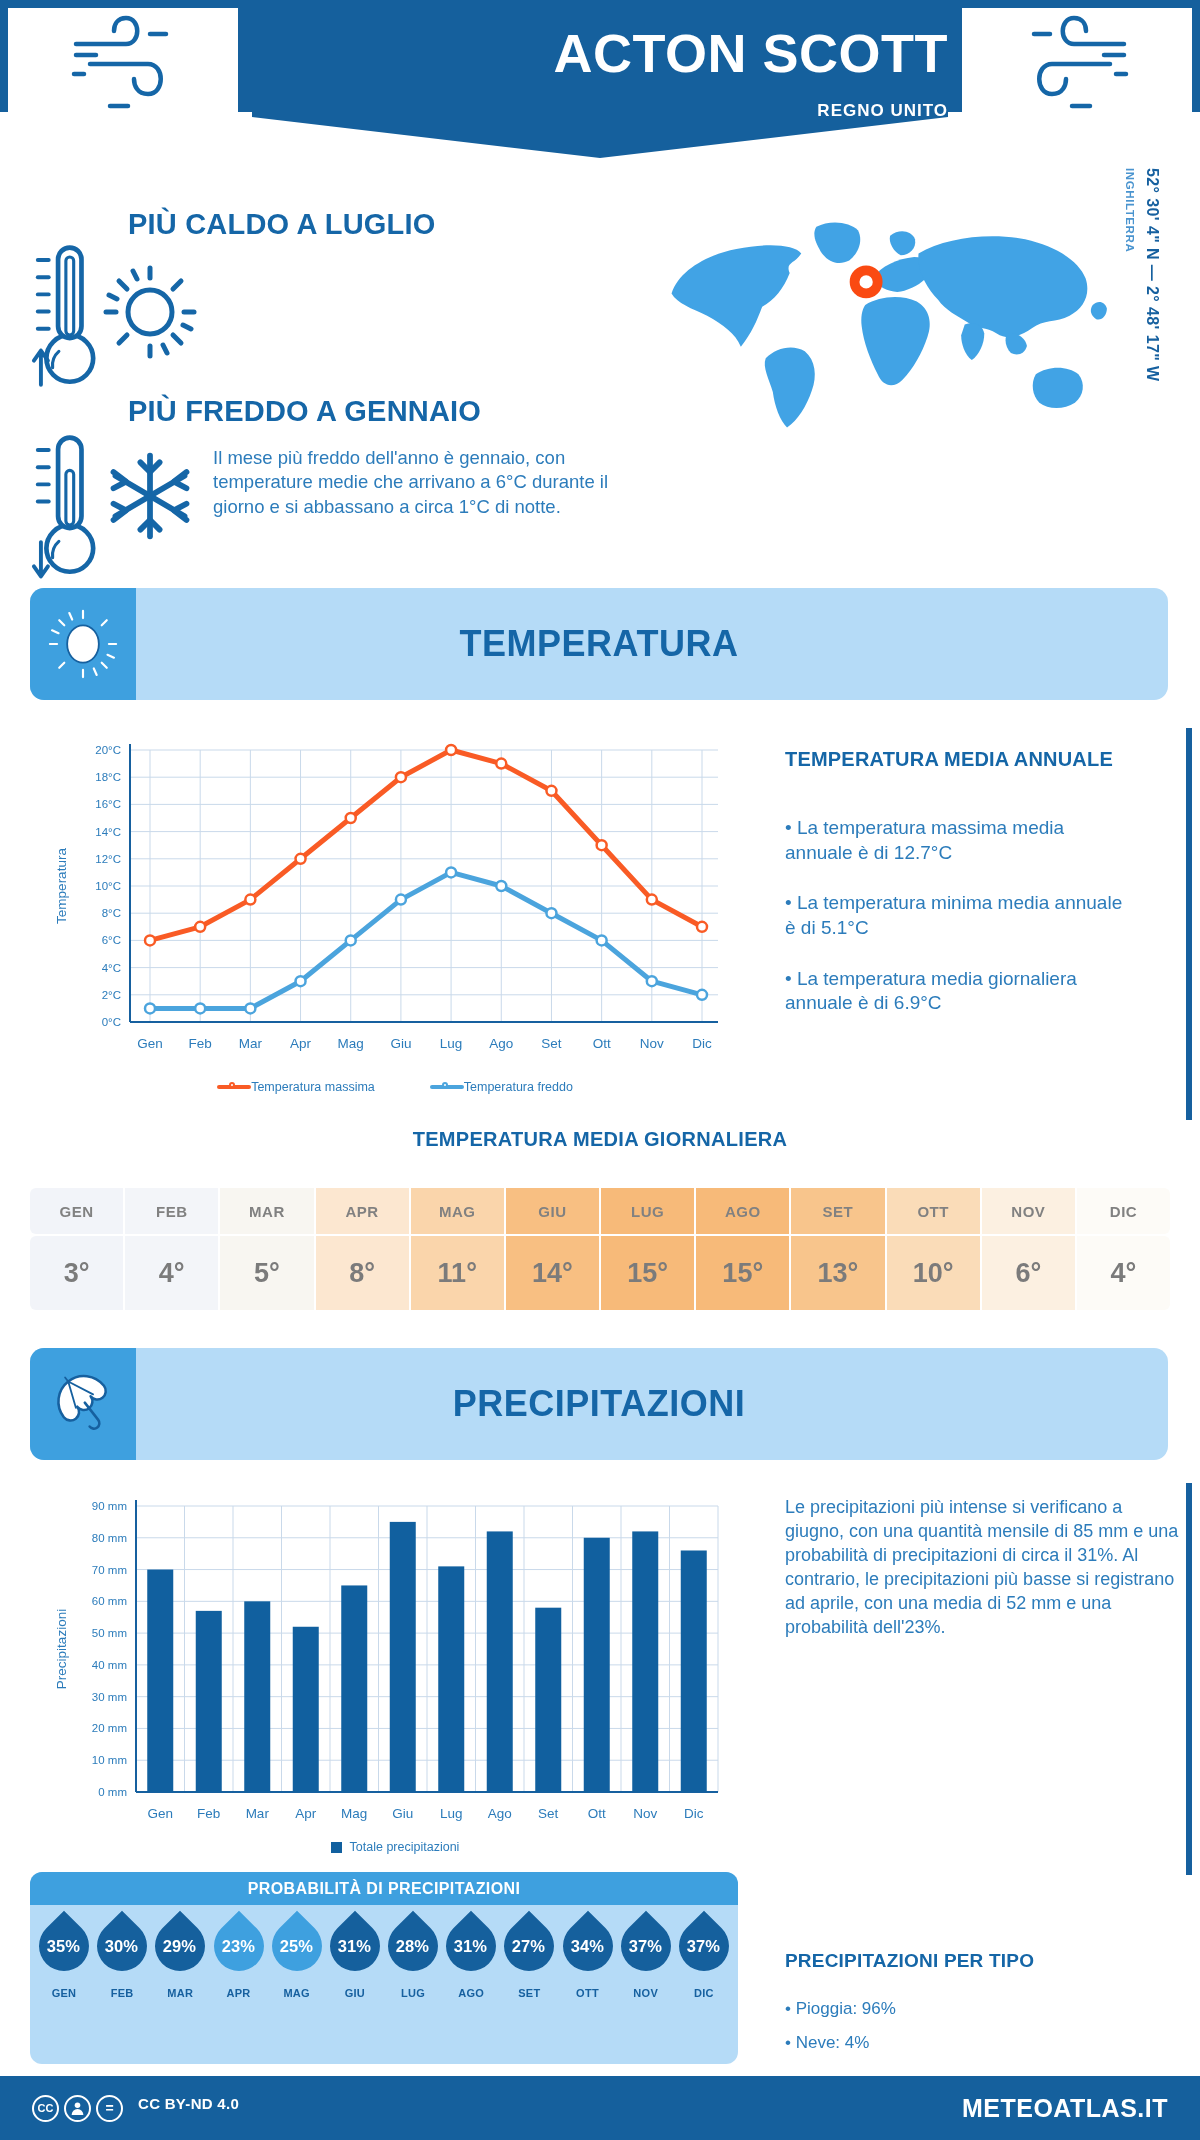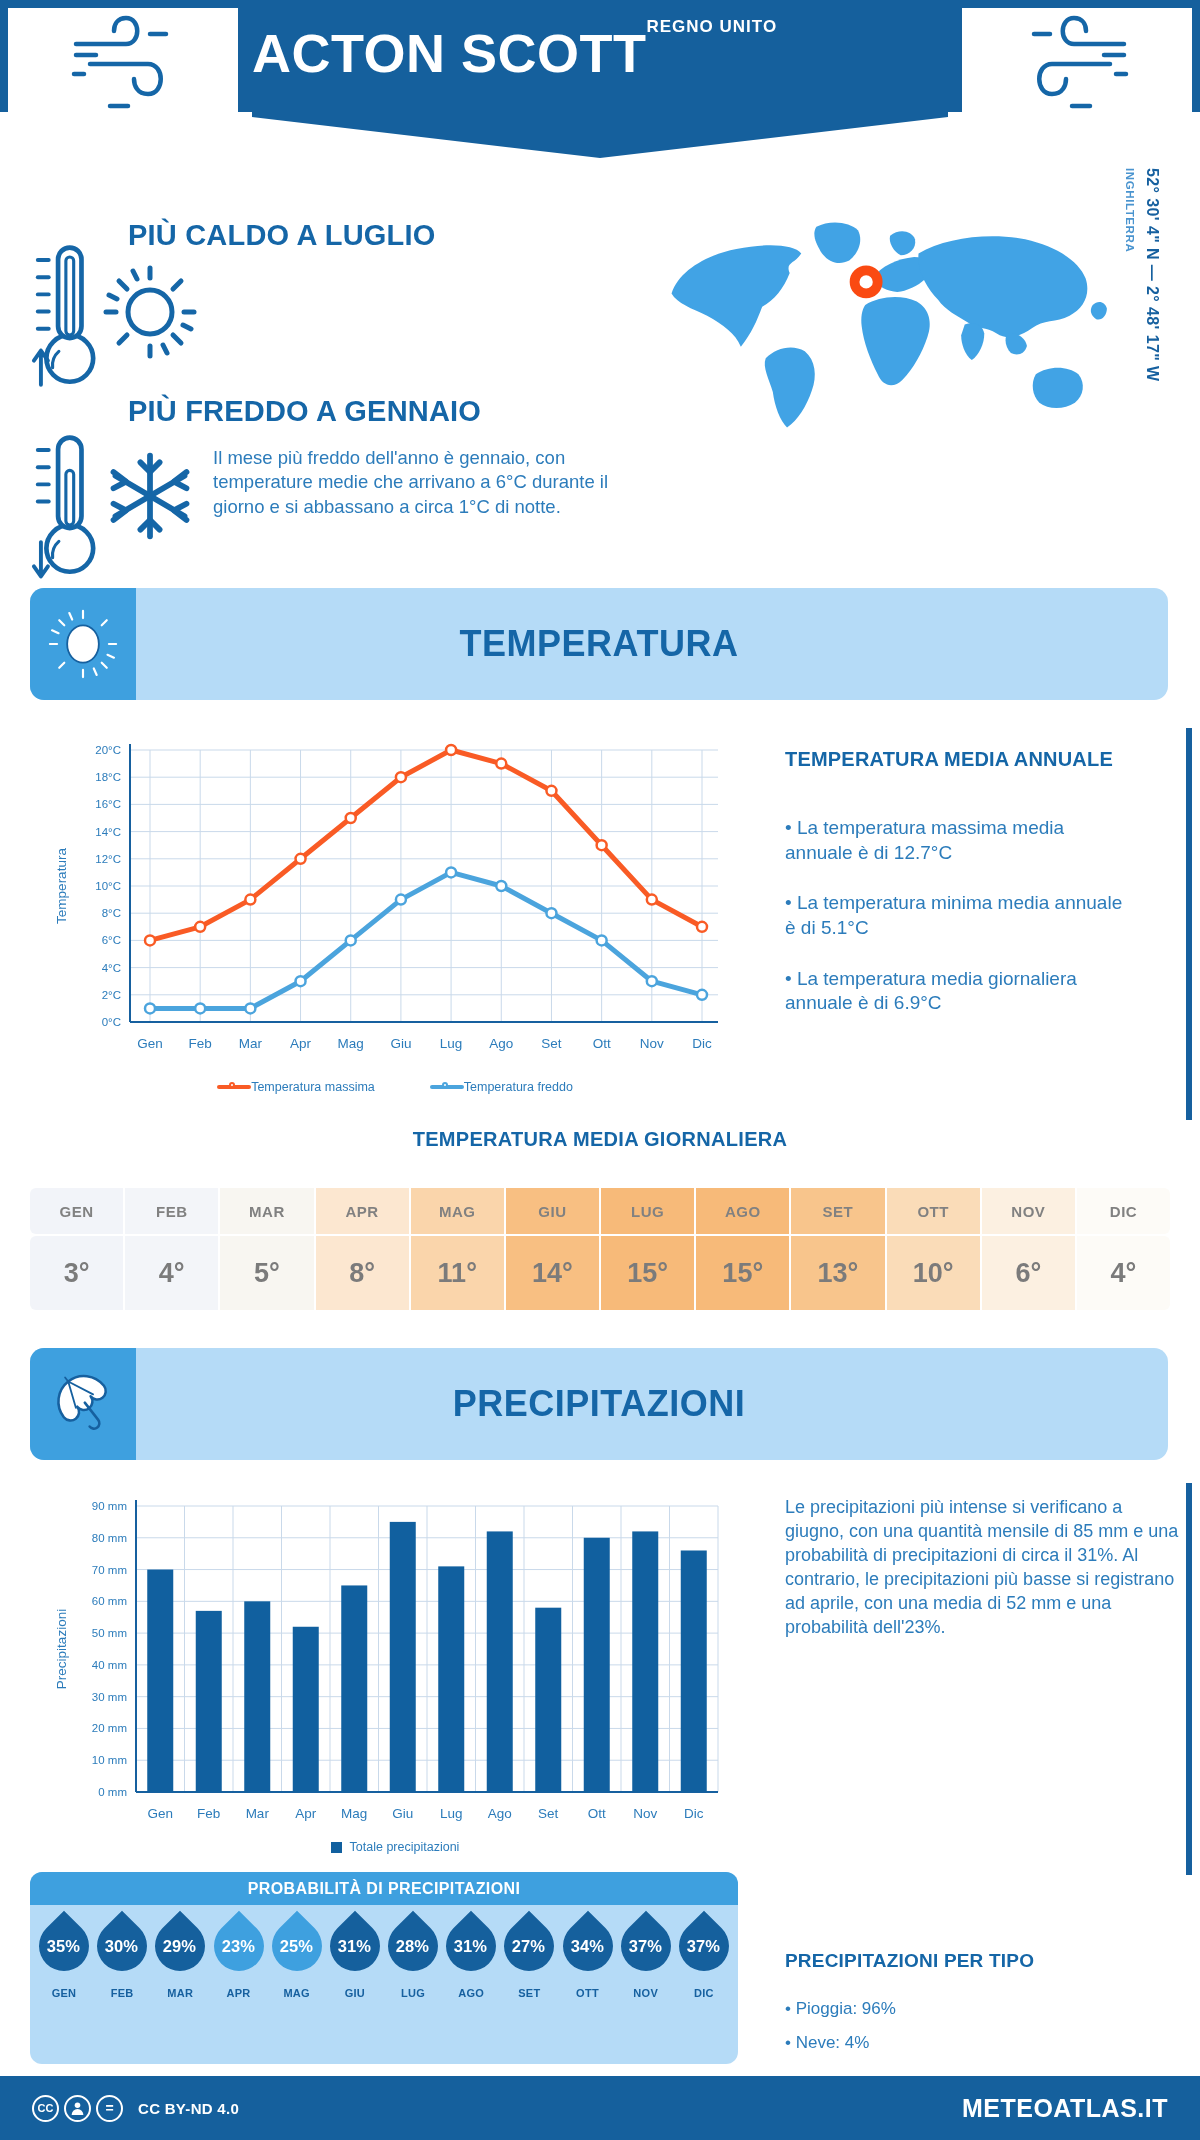--- a/index.html
+++ b/index.html
@@ -8,21 +8,21 @@
   .abs{position:absolute}
 
   
   .head-strip{left:0;top:0;width:1200px;height:112px;background:#15609D}
   .corner-box{top:8px;width:230px;height:104px;background:#fff;display:flex;align-items:center;justify-content:center}
   .corner-box.left{left:8px}
   .corner-box.right{right:8px}
   .corner-box.right svg{transform:scaleX(-1)}
   .ribbon{left:252px;top:0;width:696px;height:158px;background:#15609D;
           clip-path:polygon(0 0,100% 0,100% 74%,50% 100%,0 74%);
-          display:flex;align-items:flex-start}
+          display:flex;flex-direction:column;align-items:flex-end}
   .ribbon .title{margin-top:22px;font-size:54px;font-weight:800;color:#fff;letter-spacing:.5px}
   .ribbon .subtitle{margin-top:17px;font-size:17px;font-weight:600;color:#fff;letter-spacing:1px}
 
   
   .hl-title{font-size:29px;font-weight:800;color:#1566A7;letter-spacing:.2px}
   .hl-text{font-size:18.5px;line-height:1.32;color:#2C7CBB}
 
   
   .map-side{left:1124px;top:168px;height:300px;display:flex;gap:7px;align-items:flex-start}
   .map-region{writing-mode:vertical-rl;font-size:11.5px;font-weight:600;color:#4a94cf;letter-spacing:.6px}
@@ -67,21 +67,21 @@
   .drops{display:flex;justify-content:space-between;padding:0 5px}
   .dropwrap{width:58px;display:flex;flex-direction:column;align-items:center}
   .drop{width:50px;height:50px;background:#15609D;border-radius:0 50% 50% 50%;transform:rotate(45deg);
         display:flex;align-items:center;justify-content:center;margin-top:16px}
   .drop.light{background:#3EA0DF}
   .drop span{transform:rotate(-45deg);color:#fff;font-weight:800;font-size:16.5px}
   .dropmonth{margin-top:16px;font-size:11px;font-weight:800;color:#16609F;letter-spacing:.3px}
 
   
   .footer{left:0;top:2076px;width:1200px;height:64px;background:#15609D;display:flex;align-items:center;justify-content:space-between;padding:0 32px}
-  .cc-group{display:flex;align-items:center;gap:5px}
+  .cc-group{display:flex;gap:5px}
   .cc-circle{width:27px;height:27px;border:2px solid #fff;border-radius:50%;display:flex;align-items:center;justify-content:center;color:#fff;font-weight:700;font-size:11px}
   .cc-label{margin-left:10px;font-size:15px;font-weight:700;color:#fff;letter-spacing:.3px}
   .brand{font-size:25px;font-weight:800;color:#fff;letter-spacing:.5px}
 </style>
 </head>
 <body>
 
 <div id="page">
 
   <div class="abs head-strip"></div>
@@ -130,21 +130,21 @@
         <path d="M29 160 a24 24 0 0 1 8 -21" stroke-width="4"></path>
         <line x1="10" y1="22" x2="24" y2="22" stroke-width="5"></line>
         <line x1="10" y1="44" x2="24" y2="44" stroke-width="5"></line>
         <line x1="10" y1="66" x2="24" y2="66" stroke-width="5"></line>
         <line x1="10" y1="88" x2="24" y2="88" stroke-width="5"></line>
         <line x1="10" y1="110" x2="24" y2="110" stroke-width="5"></line>
         <path d="M14 182 V140 M14 138 l-9 13 M14 138 l9 13" stroke-width="5"></path>
       </g>
     </svg>
   </div>
-  <div class="abs hl-title" style="left:128px;top:219px">PIÙ CALDO A LUGLIO</div>
+  <div class="abs hl-title" style="left:128px;top:208px">PIÙ CALDO A LUGLIO</div>
   <div class="abs" style="left:100px;top:262px;width:100px;height:100px">
     <svg width="100" height="100" viewBox="0 0 100 100" fill="none">
       <g stroke="#1566A7" stroke-width="5" stroke-linecap="round">
         <circle cx="50" cy="50" r="22"></circle>
         <line x1="50" y1="6" x2="50" y2="16"></line>
           <line x1="50" y1="84" x2="50" y2="94"></line>
         <line x1="6" y1="50" x2="16" y2="50"></line>
           <line x1="84" y1="50" x2="94" y2="50"></line>
         <line x1="19" y1="19" x2="27" y2="27"></line>
           <line x1="73" y1="73" x2="81" y2="81"></line>

